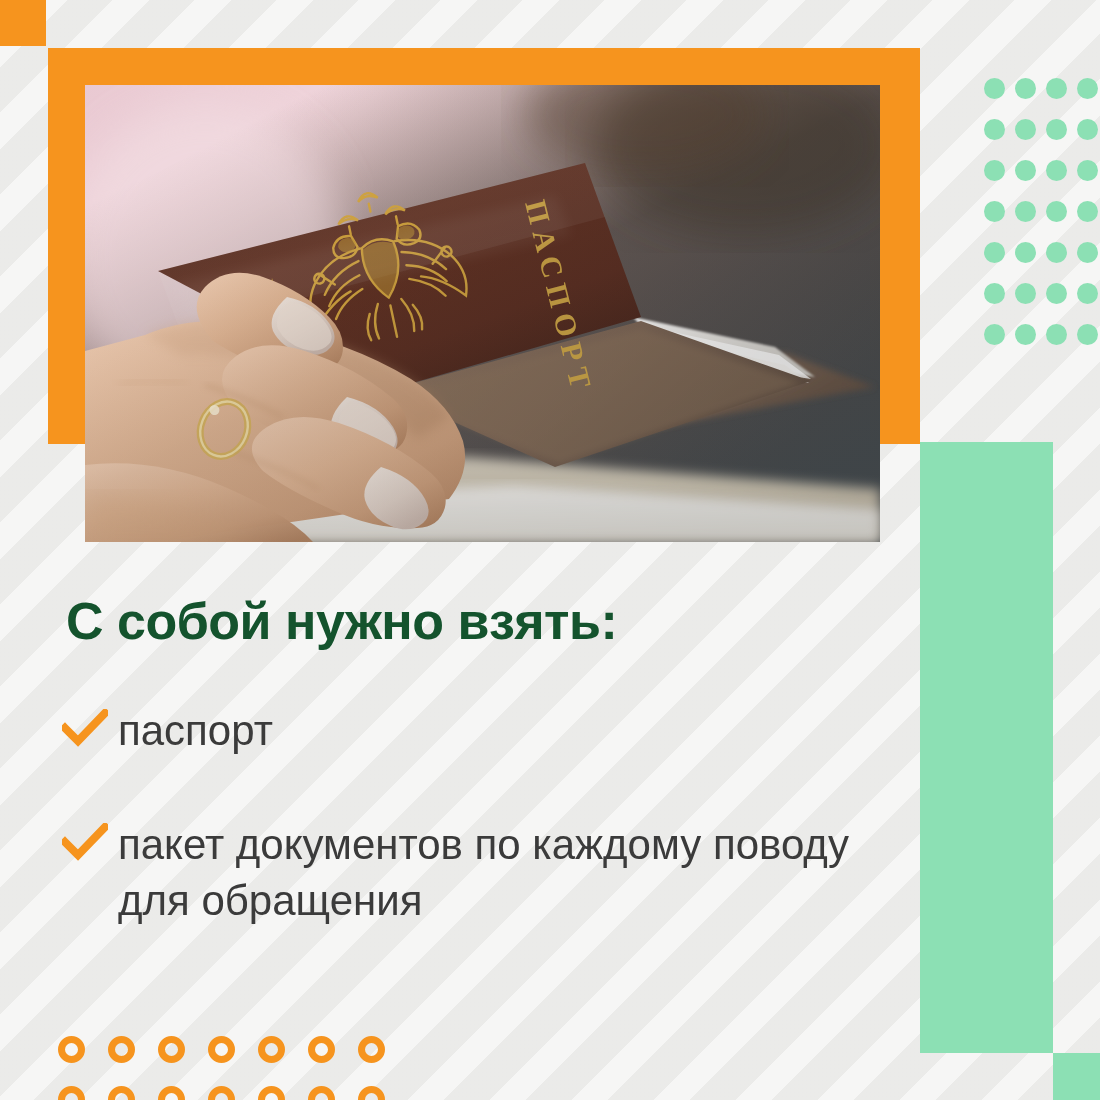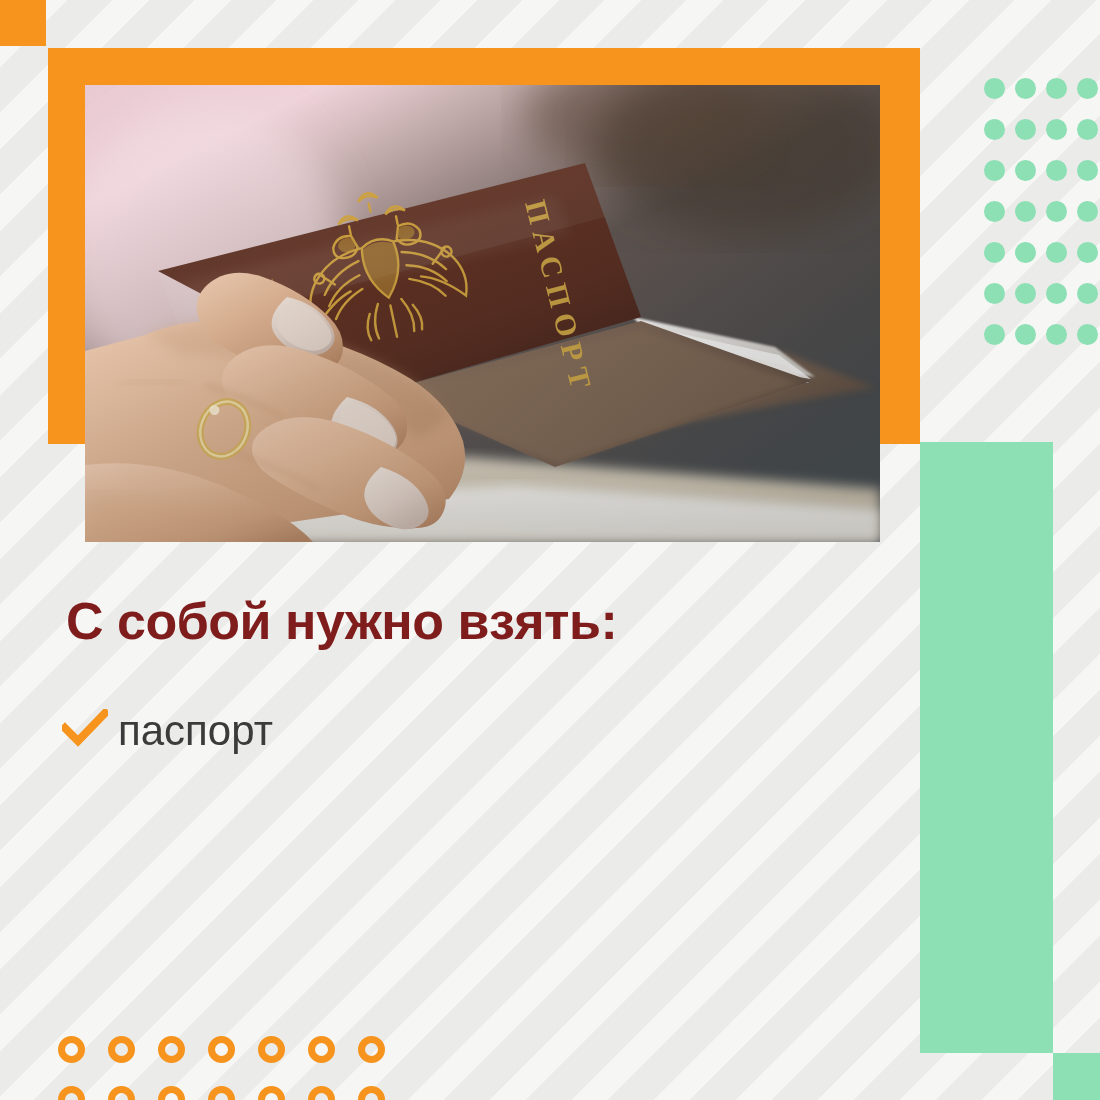--- a/index.html
+++ b/index.html
@@ -103,21 +103,21 @@
     background: #8ce0b4;
   }
 
   
   .headline {
     position: absolute;
     left: 66px;
     top: 591px;
     font-size: 52px;
     font-weight: bold;
-    color: #7f1d1d;
+    color: #14532d;
     letter-spacing: -0.5px;
     white-space: nowrap;
   }
 
   
   .checklist {
     position: absolute;
     left: 62px;
     top: 703px;
     width: 830px;
@@ -372,20 +372,28 @@
 
   <div class="checklist">
     <div class="check-item">
       <span class="check-icon">
         <svg width="46" height="38" viewBox="0 0 46 38" aria-hidden="true">
           <path d="M3 19 L16 32 L43 4" fill="none" stroke="#f6941e" stroke-width="8" stroke-linecap="square" stroke-linejoin="miter"></path>
         </svg>
       </span>
       <span class="check-text">паспорт</span>
     </div>
+    <div class="check-item">
+      <span class="check-icon">
+        <svg width="46" height="38" viewBox="0 0 46 38" aria-hidden="true">
+          <path d="M3 19 L16 32 L43 4" fill="none" stroke="#f6941e" stroke-width="8" stroke-linecap="square" stroke-linejoin="miter"></path>
+        </svg>
+      </span>
+      <span class="check-text">пакет документов по каждому поводу для обращения</span>
+    </div>
   </div>
 
   <div class="ring-grid">
       <div class="ring" style="left: 0px; top: 0px;"></div>
       <div class="ring" style="left: 50px; top: 0px;"></div>
       <div class="ring" style="left: 100px; top: 0px;"></div>
       <div class="ring" style="left: 150px; top: 0px;"></div>
       <div class="ring" style="left: 200px; top: 0px;"></div>
       <div class="ring" style="left: 250px; top: 0px;"></div>
       <div class="ring" style="left: 300px; top: 0px;"></div>

